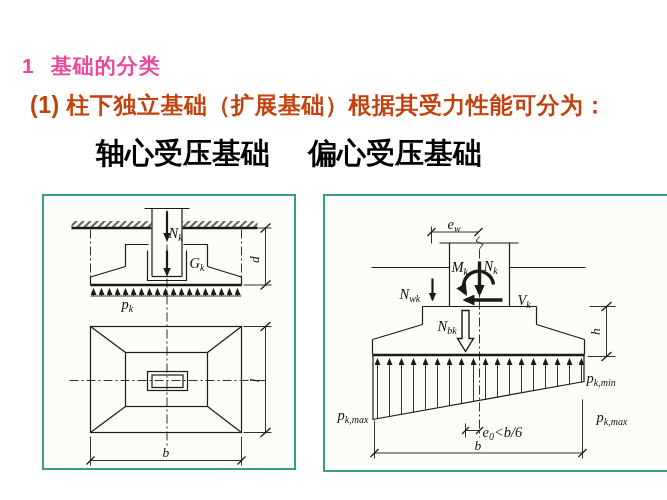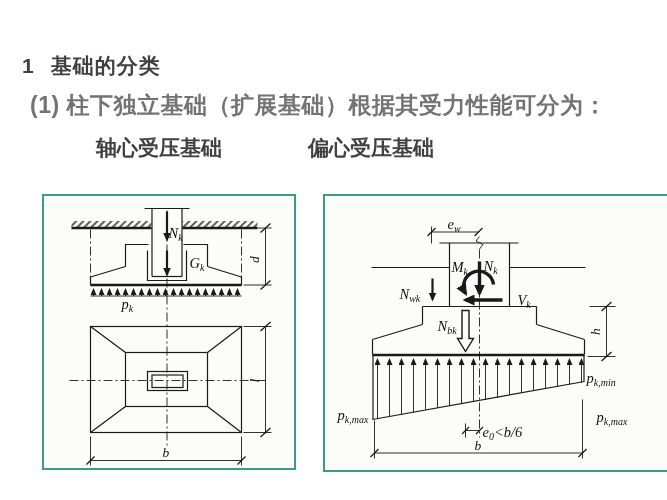--- a/index.html
+++ b/index.html
@@ -1,23 +1,23 @@
 <!DOCTYPE html>
 <html><head>
 <meta charset="utf-8">
 <style>
   html,body{margin:0;padding:0;background:#fff;}
   .canvas{position:relative;width:667px;height:500px;background:#ffffff;overflow:hidden;
           font-family:"Liberation Sans",sans-serif;}
-  .title{position:absolute;left:22px;top:52px;font-size:21px;font-weight:bold;color:#404040;
+  .title{position:absolute;left:22px;top:52px;font-size:21px;font-weight:bold;color:#ec4899;
          letter-spacing:1px;white-space:nowrap;}
   .title .num{margin-right:16px;}
-  .subtitle{position:absolute;left:30px;top:90px;font-size:23px;font-weight:bold;color:#737373;
+  .subtitle{position:absolute;left:30px;top:90px;font-size:23px;font-weight:bold;color:#c2410c;
             letter-spacing:0.5px;white-space:nowrap;}
-  .cat{position:absolute;top:134px;font-size:21px;font-weight:bold;color:#404040;white-space:nowrap;}
+  .cat{position:absolute;top:134px;font-size:29px;font-weight:bold;color:#000000;white-space:nowrap;}
   .cat.axial{left:96px;}
   .cat.ecc{left:308px;}
   .figbox{position:absolute;border:2.5px solid #3B9C86;background:#FCFCF9;box-sizing:border-box;}
   .figbox.left{left:42px;top:194px;width:254px;height:276px;}
   .figbox.right{left:323px;top:194px;width:369px;height:278px;}
   .figbox svg{position:absolute;left:0;top:0;}
   
   svg line,svg path,svg rect,svg polyline{stroke:#1A1A1A;fill:none;stroke-width:1.2;stroke-linecap:butt;}
   svg .thick{stroke-width:2.4;}
   svg .thin{stroke-width:0.9;}

